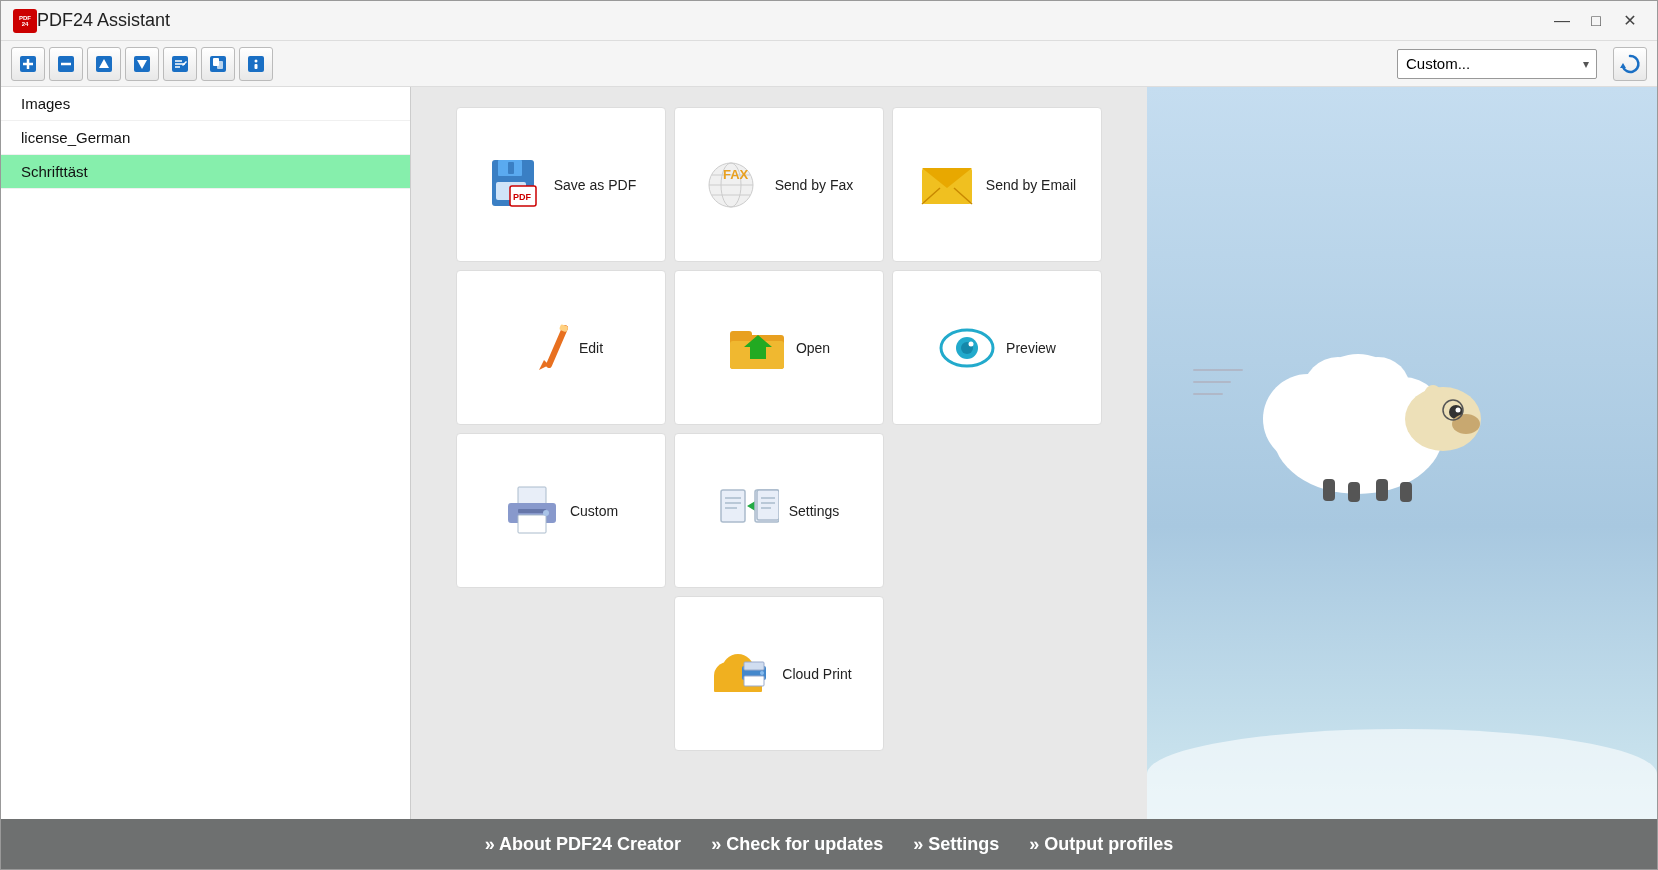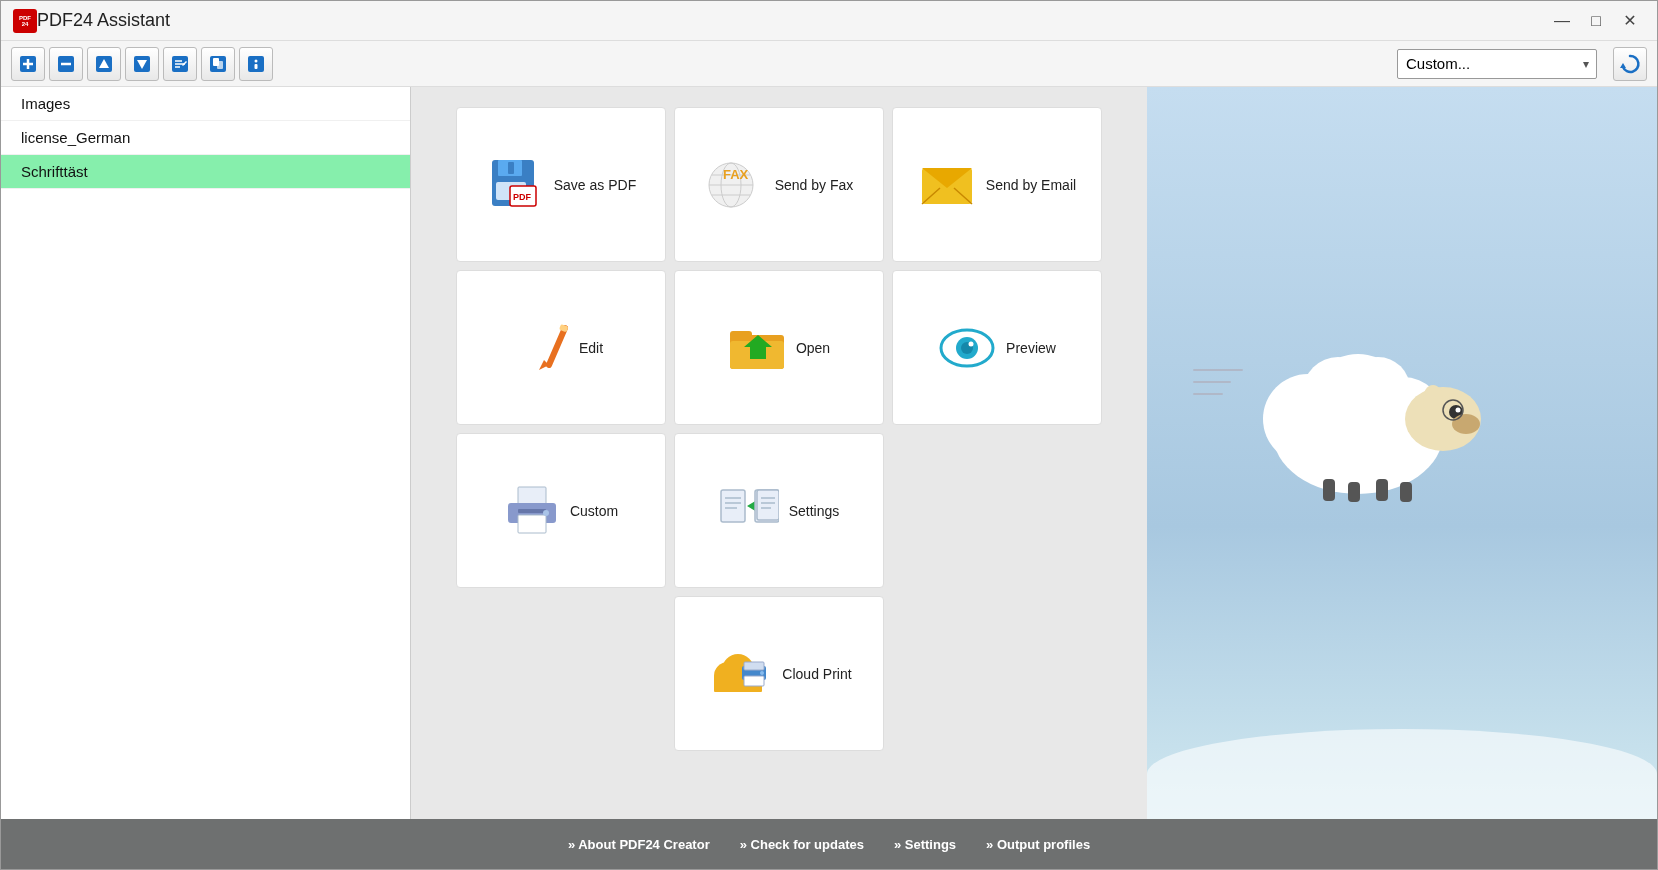--- a/index.html
+++ b/index.html
@@ -215,21 +215,21 @@
       background: #6e7070;
       height: 50px;
       display: flex;
       align-items: center;
       justify-content: center;
       gap: 30px;
       flex-shrink: 0;
     }
     .bottom-link {
       color: white;
-      font-size: 13px;
+      font-size: 18px;
       font-weight: bold;
       cursor: pointer;
       text-decoration: none;
     }
     .bottom-link::before {
       content: '» ';
     }
 
     
     .icon-svg {

